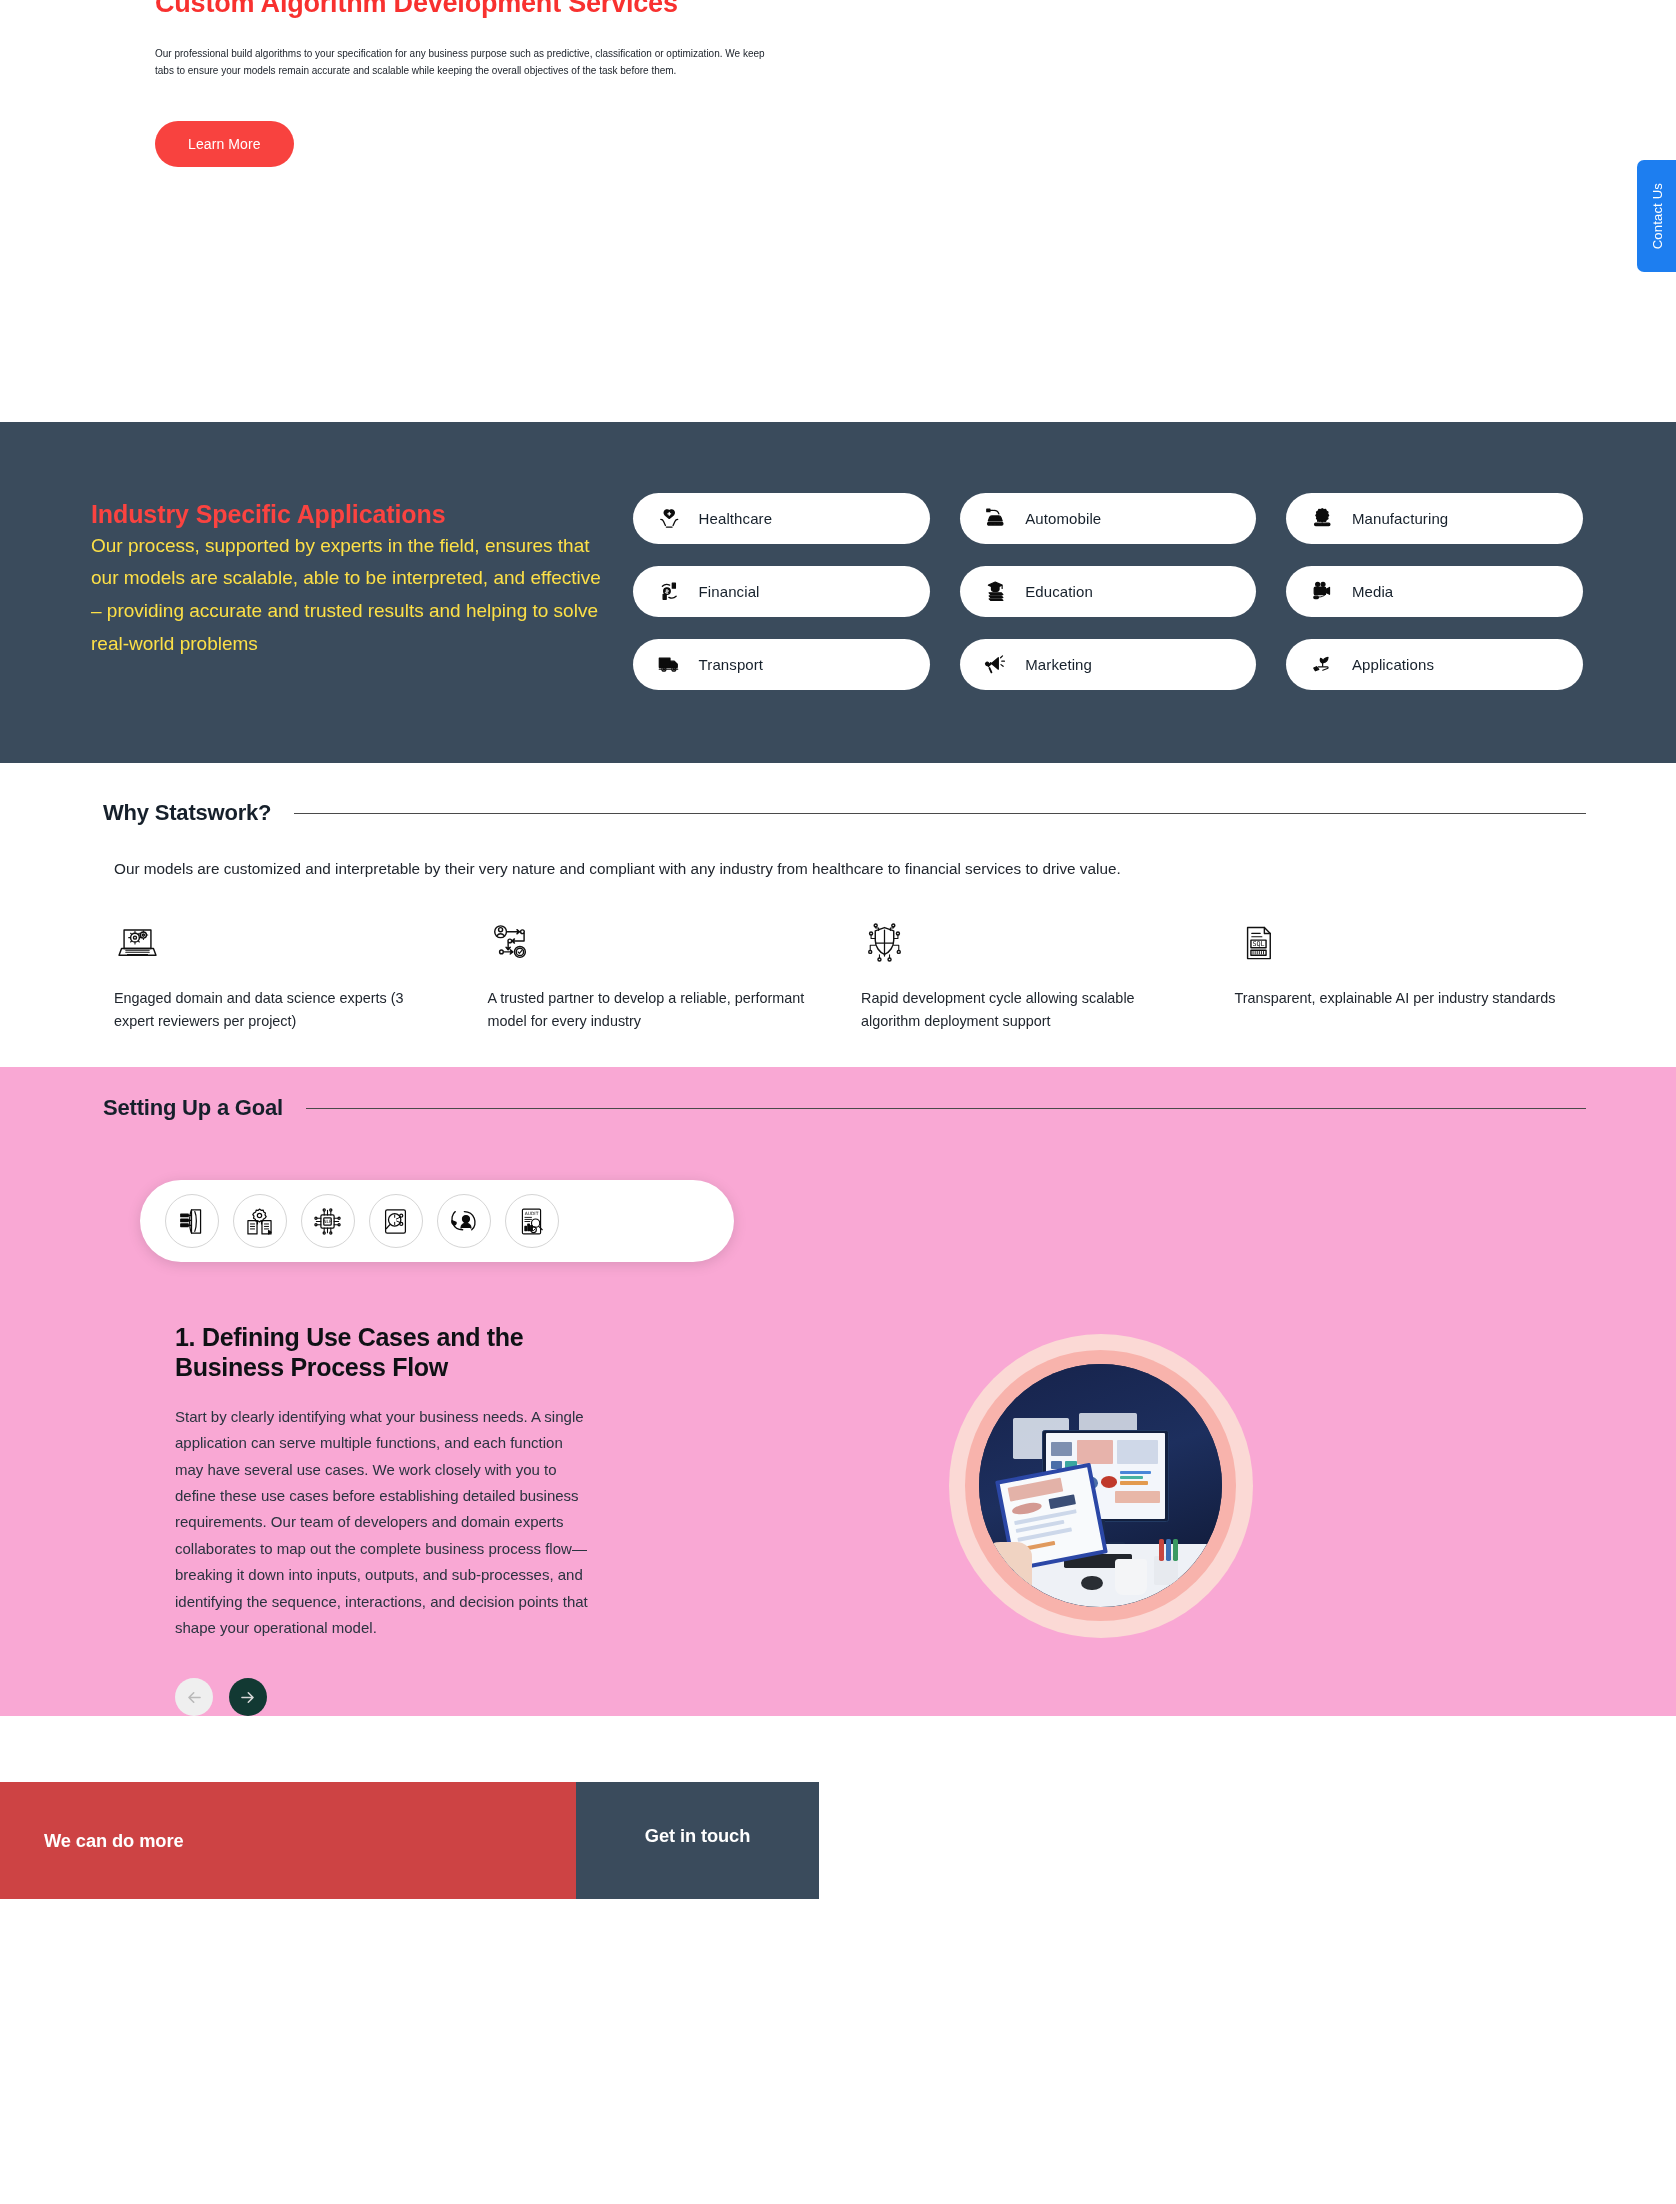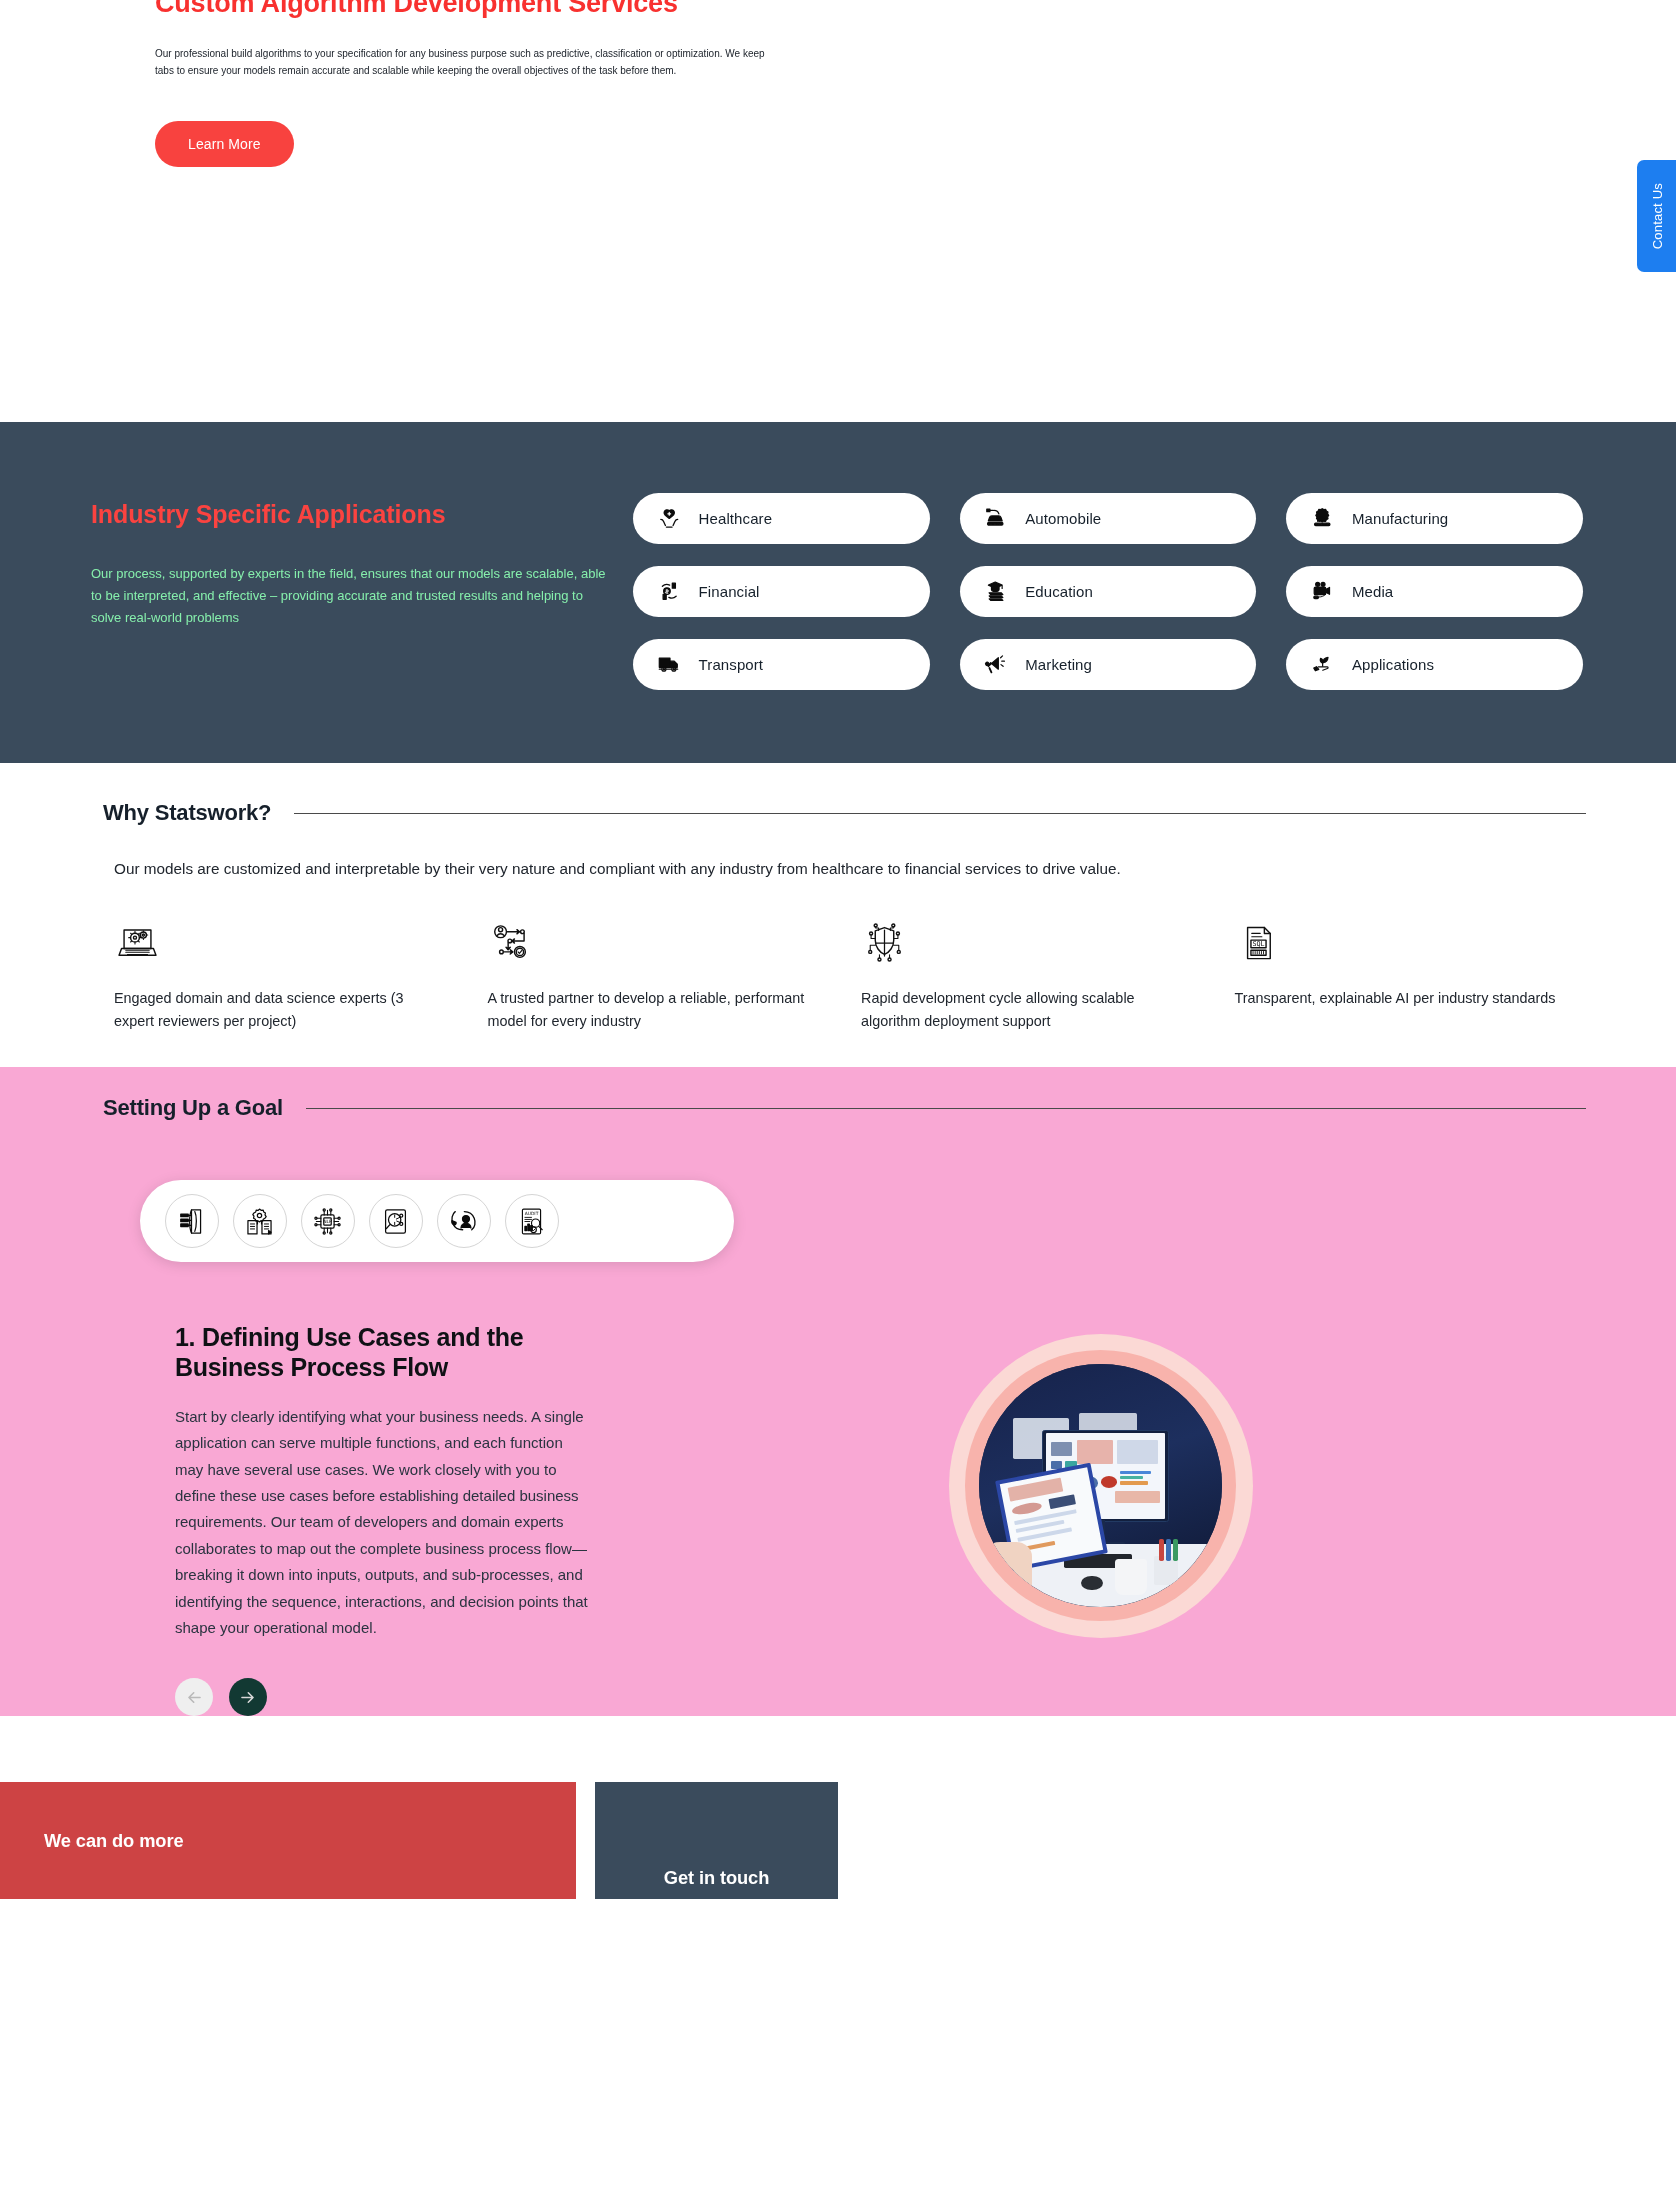--- a/index.html
+++ b/index.html
@@ -96,23 +96,22 @@
   .industry-left { width: 542px; padding-top: 12.2px; padding-left: 0; }
   .industry-heading {
     color: #fb4340;
     font-size: 25px;
     font-weight: 700;
     line-height: 1.18;
     letter-spacing: -0.1px;
     width: 367px;
   }
   .industry-desc {
-    margin-top: 33px;
-    color: #86efac;
-    font-size: 13px;
+    color: #fde047;
+    font-size: 19px;
     line-height: 1.72;
     width: 517px;
     font-weight: 400;
   }
   .industry-grid {
     display: grid;
     grid-template-columns: repeat(3, 1fr);
     gap: 22px 30px;
     flex: 1;
     padding-top: 5.2px;
@@ -318,24 +317,23 @@
   .bar-red span {
     color: #fff;
     font-size: 18.3px;
     font-weight: 700;
     letter-spacing: -0.1px;
   }
   .bar-dark {
     width: 243px;
     background: #3a4b5c;
     display: flex;
-    align-items: flex-end;
+    align-items: center;
     justify-content: center;
     padding-bottom: 10.5px;
-    margin-left: 19px;
   }
   .bar-dark span {
     color: #fff;
     font-size: 18.3px;
     font-weight: 700;
     letter-spacing: -0.1px;
   }
   .bar-rest { flex: 1; background: #ffffff; }
 </style>
 </head>

